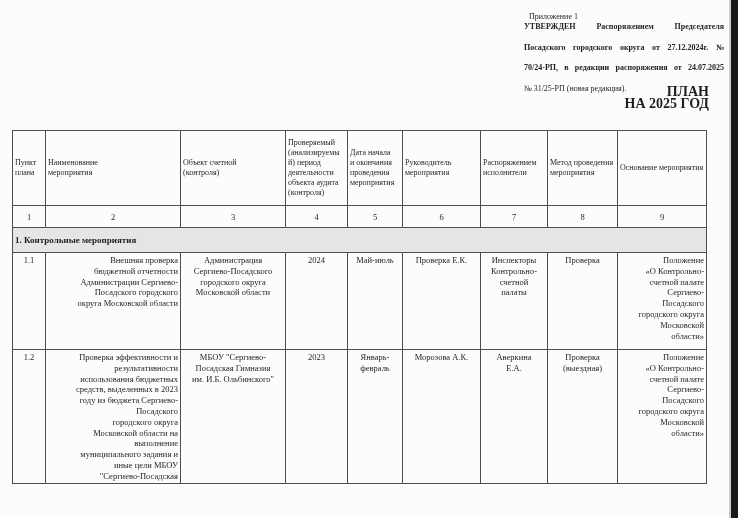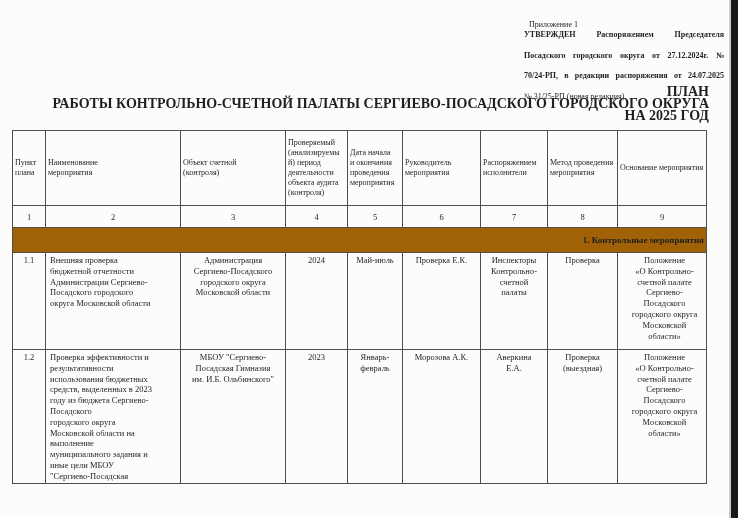--- a/index.html
+++ b/index.html
@@ -10,21 +10,21 @@
   }
   .edge-right {
     position:absolute; top:0; right:0; width:7px; height:518px;
     background:#181818;
   }
   .edge-right::before{
     content:""; position:absolute; left:-2px; top:0; width:2px; height:100%;
     background:#9a9a9a; opacity:.5;
   }
   .approval {
-    position:absolute; left:524px; top:20px; width:200px;
+    position:absolute; left:524px; top:12px; width:200px;
     font-size:8px; line-height:10.3px;
   }
   .approval .indent { padding-left:5px; }
   .jline { text-align:justify;font-weight:bold; }
   .jline::after { content:""; display:inline-block; width:100%; height:0; }
   .title {
     position:absolute; left:9px; top:86px; width:700px;
     text-align:right; font-weight:bold; font-size:14px; line-height:11.9px;
   }
   table.plan {
@@ -35,47 +35,46 @@
     border:1px solid #4e4e4e; padding:1px 2px; overflow:hidden;
     font-weight:normal;
   }
   .hdr th {
     height:72px; font-size:8px; line-height:10px;
     text-align:left; vertical-align:middle; white-space:pre-line;
   }
   .nums td { height:19px; font-size:8.5px; text-align:center; vertical-align:middle; }
   .section td {
     height:22px; font-weight:bold; font-size:9px;
-    text-align:right; vertical-align:middle; background:#a16207;
+    text-align:left; vertical-align:middle; background:#e5e5e5;
   }
   .body-row td {
     font-size:8.5px; line-height:10.8px; vertical-align:top;
     text-align:center; white-space:pre-line; padding-top:2px;
   }
-  .body-row td.c-left { text-align:left; padding-left:4px; }
-  .body-row td.c-basis { text-align:center; padding-left:7px; }
+  .body-row td.c-left { text-align:right; padding-left:4px; }
+  .body-row td.c-basis { text-align:right; padding-left:7px; }
   .r1 { height:97px; }
   .r2 { height:131px; }
 </style>
 </head>
 <body>
 
 <div class="page">
 
   <div class="approval">
     <div class="indent">Приложение 1</div>
     <div class="jline">УТВЕРЖДЕН Распоряжением Председателя</div>
     <div class="jline">Посадского городского округа от 27.12.2024г. №</div>
     <div class="jline">70/24-РП, в редакции распоряжения от 24.07.2025</div>
     <div>№ 31/25-РП (новая редакция).</div>
   </div>
 
   <div class="title">
     <div>ПЛАН</div>
-    <div>РАБОТЫ КОНТРОЛЬНО-СЧЕТНОЙ ПАЛАТЫ СЕРГИЕВО-ПОСАДСКОГО ГОРОДСКОГО ОКРУГА</div>
     <div>НА 2025 ГОД</div>
   </div>
 
   <table class="plan">
     <colgroup>
       <col style="width:33px">
         <col style="width:135px">
         <col style="width:105px">
       <col style="width:62px">
         <col style="width:55px">

